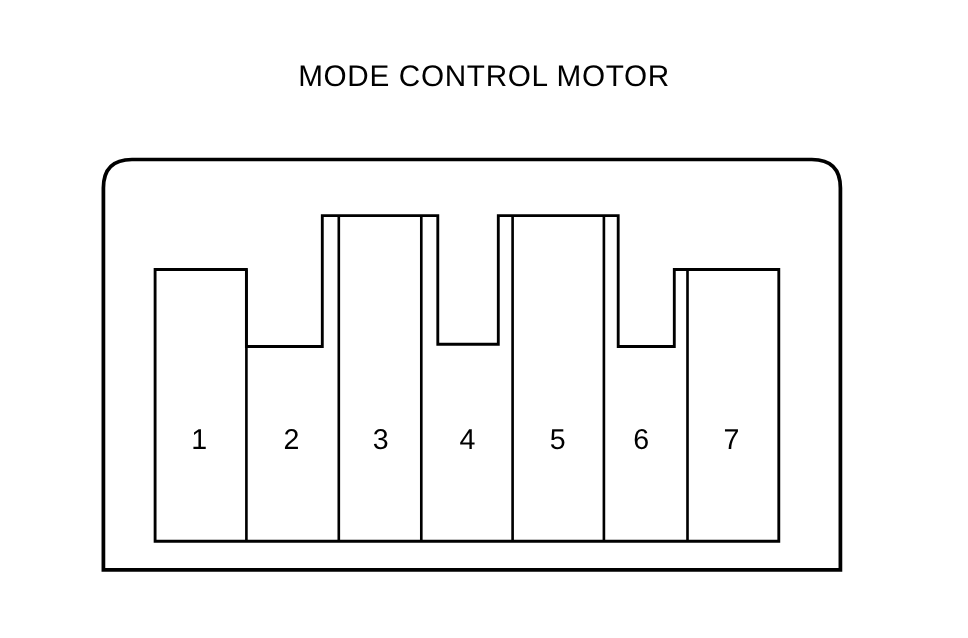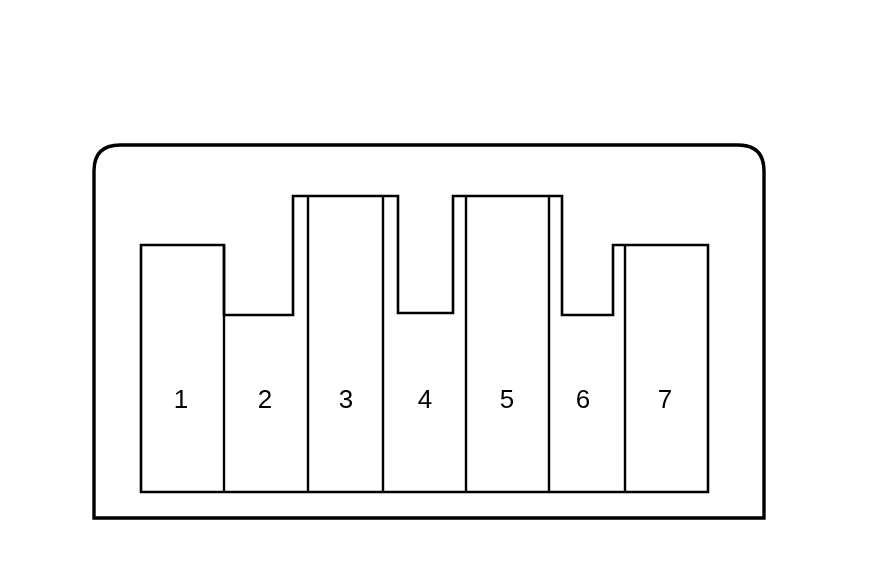--- a/index.html
+++ b/index.html
@@ -67,20 +67,21 @@
     fill: #000000;
     text-anchor: middle;
     dominant-baseline: alphabetic;
   }
 </style>
 </head>
 <body>
 
 <div id="diagram-root">
 
+  <div class="diagram-title">MODE CONTROL MOTOR</div>
 
   <svg class="connector-svg" viewBox="0 0 880 580">
 
     <path class="housing-outline" d="M 120 145 L 738 145 Q 764 145 764 171 L 764 518 L 94 518 L 94 171 Q 94 145 120 145 Z"></path>
 
     <path class="cavity-outline" d="M 141 245 L 224 245 L 224 315 L 293 315 L 293 196 L 398 196 L 398 313 L 453 313 L 453 196 L 562 196 L 562 315 L 613 315 L 613 245 L 708 245 L 708 492 L 141 492 Z"></path>
 
     <g>
       <line class="cavity-divider" x2="224" y1="245" y2="492" x1="224"></line>
       <line class="cavity-divider" x2="308" y1="196" y2="492" x1="308"></line>

